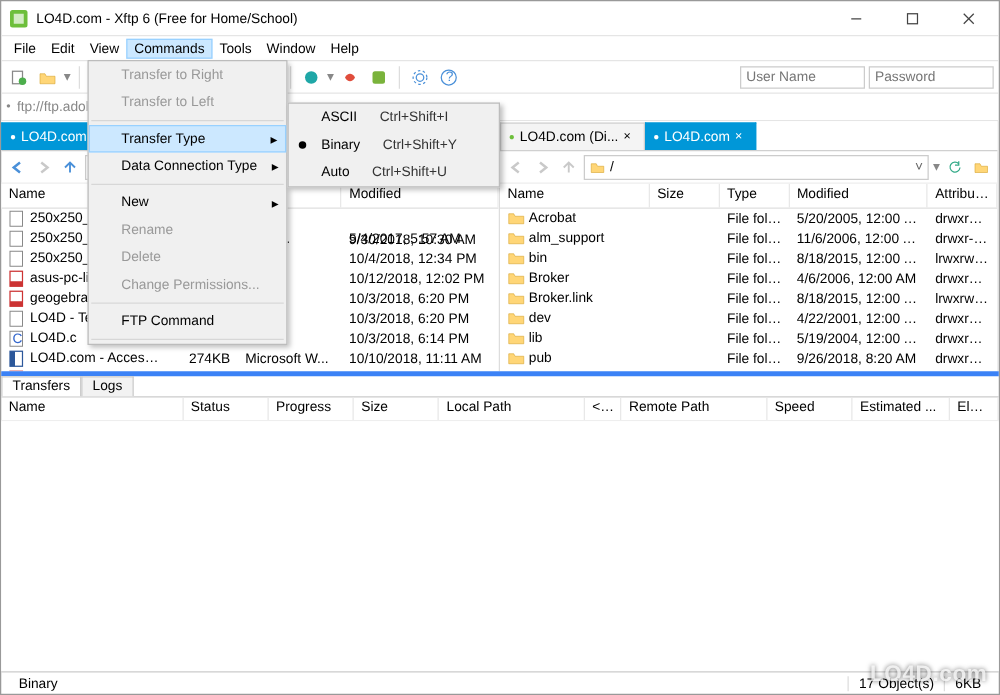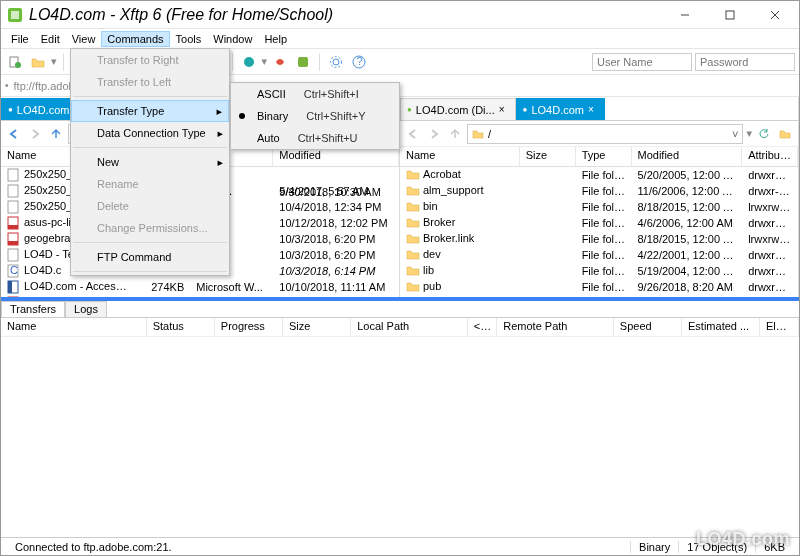--- a/index.html
+++ b/index.html
@@ -2,21 +2,21 @@
 <html><head>
 <meta charset="utf-8">
 <style>
   * { box-sizing: border-box; margin: 0; padding: 0; font-family: "Segoe UI", Tahoma, sans-serif; font-size: 11px; }
   body { width: 800px; height: 556px; background: #fff; overflow: hidden; position: relative; color: #000; }
   .window { width: 800px; height: 556px; border: 1px solid #999; display: flex; flex-direction: column; background: #fff; }
 
   
   .titlebar { height: 28px; display: flex; align-items: center; border-bottom: 1px solid #e5e5e5; padding: 0 2px; }
   .titlebar .app-icon { width: 16px; height: 16px; margin: 0 6px 0 4px; }
-  .titlebar .title { flex: 1; font-size: 16px; font-style: italic; }
+  .titlebar .title { flex: 1; font-size: 11px; }
   .titlebar .win-btns { display: flex; }
   .win-btn { width: 45px; height: 28px; display: flex; align-items: center; justify-content: center; }
   .win-btn svg { stroke: #444; }
 
   
   .menubar { height: 20px; display: flex; align-items: center; padding: 0 4px; border-bottom: 1px solid #e5e5e5; }
   .menubar .menu-item { padding: 2px 6px; cursor: default; }
   .menubar .menu-item.active { background: #cce8ff; border: 1px solid #99d1ff; padding: 1px 5px; }
 
   
@@ -288,21 +288,21 @@
               <div class="file-cell" style="width: 92px;"></div>
               <div class="file-cell" style="width: 140px;">10/3/2018, 6:20 PM</div>
             </div>
             <div class="file-row">
               <div class="file-cell" style="width: 150px;"><span class="file-icon"><svg width="12" height="14">
                     <rect class="file-ico" x="1" y="1" width="10" height="12"></rect>
                     <text x="3" y="10" font-size="8" fill="#36c">C</text>
                   </svg></span>LO4D.c</div>
               <div class="file-cell right-align" style="width: 60px;">220 Bytes</div>
               <div class="file-cell" style="width: 92px;">C File</div>
-              <div class="file-cell" style="width: 140px; font-style: italic;">10/3/2018, 6:14 PM</div>
+              <div class="file-cell" style="width: 140px;">10/3/2018, 6:14 PM</div>
             </div>
             <div class="file-row">
               <div class="file-cell" style="width: 150px;"><span class="file-icon"><svg width="12" height="14">
                     <rect x="1" y="1" width="10" height="12" fill="#fff" stroke="#2b579a"></rect>
                     <rect x="1" y="1" width="4" height="12" fill="#2b579a"></rect>
                   </svg></span>LO4D.com - Accessible...</div>
               <div class="file-cell right-align" style="width: 60px;">274KB</div>
               <div class="file-cell" style="width: 92px;">Microsoft W...</div>
               <div class="file-cell" style="width: 140px;">10/10/2018, 11:11 AM</div>
             </div>
@@ -473,21 +473,20 @@
         <div class="fh-col" style="width: 30px;">&lt;-&gt;</div>
         <div class="fh-col" style="width: 120px;">Remote Path</div>
         <div class="fh-col" style="width: 70px;">Speed</div>
         <div class="fh-col" style="width: 80px;">Estimated ...</div>
         <div class="fh-col" style="width: 40px;">Elapse</div>
       </div>
   </div>
   <div class="hidden-body-filler"></div>
 
   <div class="status-bar">
-    <div class="status-seg">Connected to ftp.adobe.com:21.</div>
     <div class="status-seg">Binary</div>
     <div class="status-seg">17 Object(s)</div>
     <div class="status-seg">6KB</div>
   </div>
 </div>
 
 <div class="ctx-menu" id="commands-menu" style="left:70px; top:48px; width:160px;">
     <div class="ctx-item disabled">Transfer to Right</div>
     <div class="ctx-item disabled">Transfer to Left</div>
     <div class="ctx-sep"></div>

